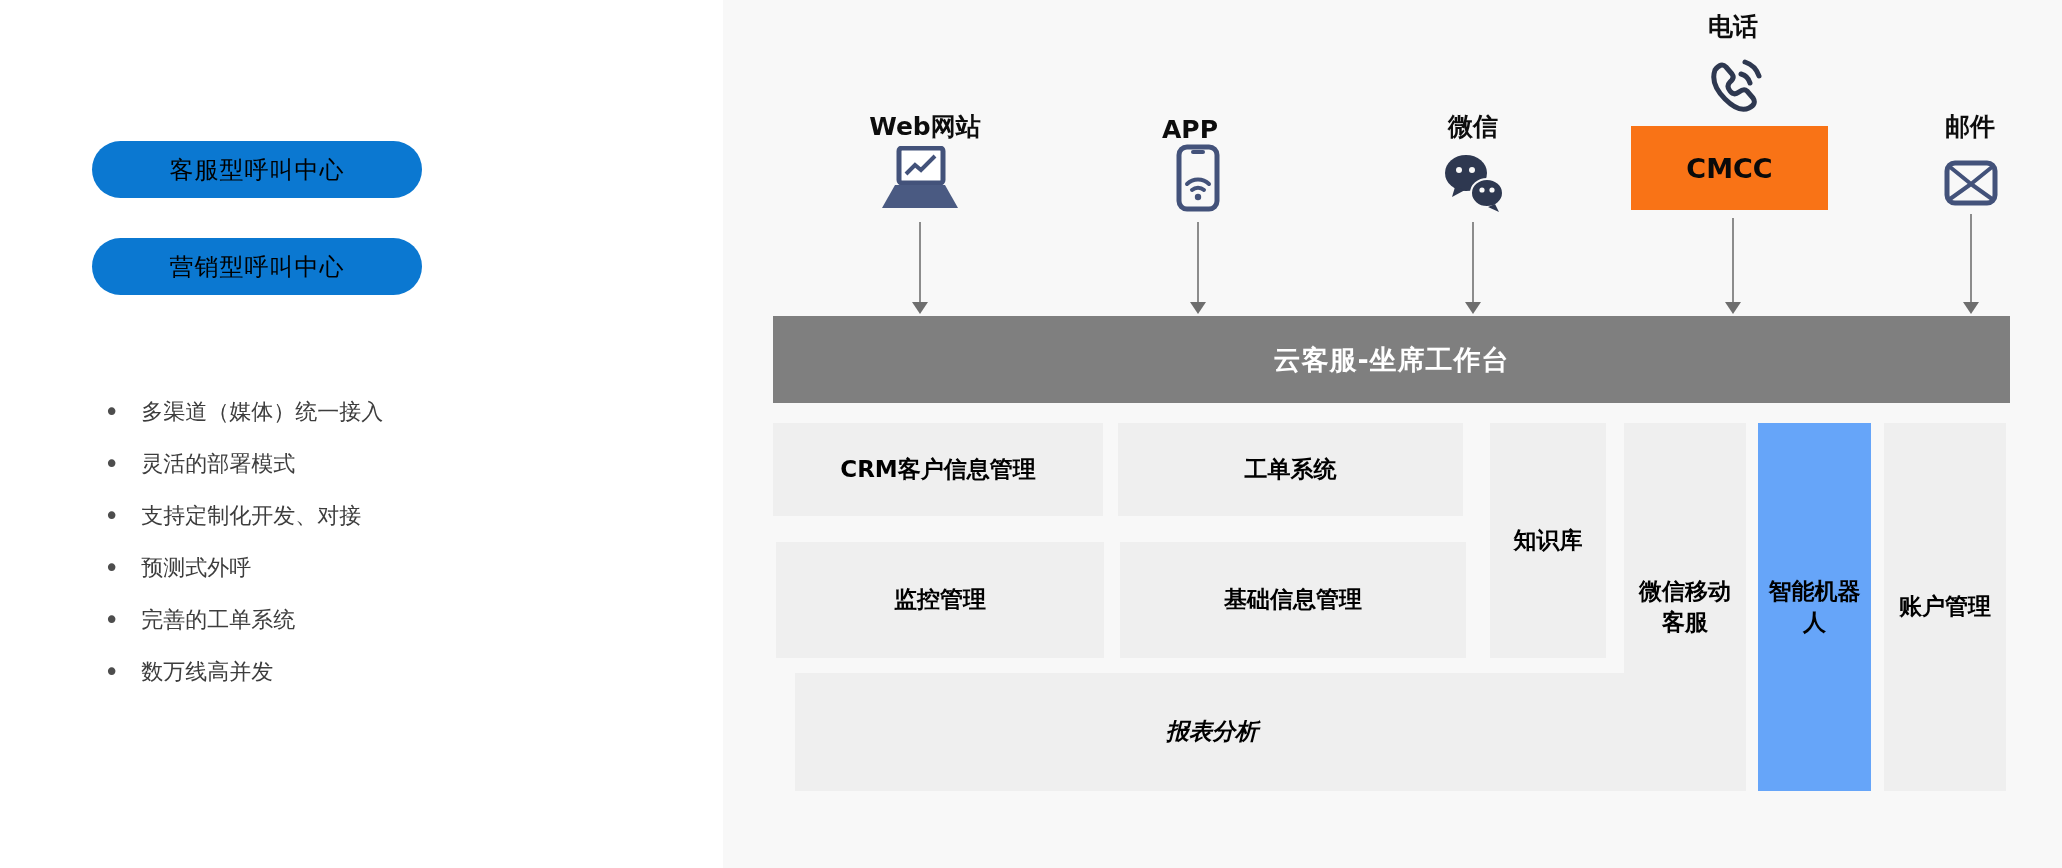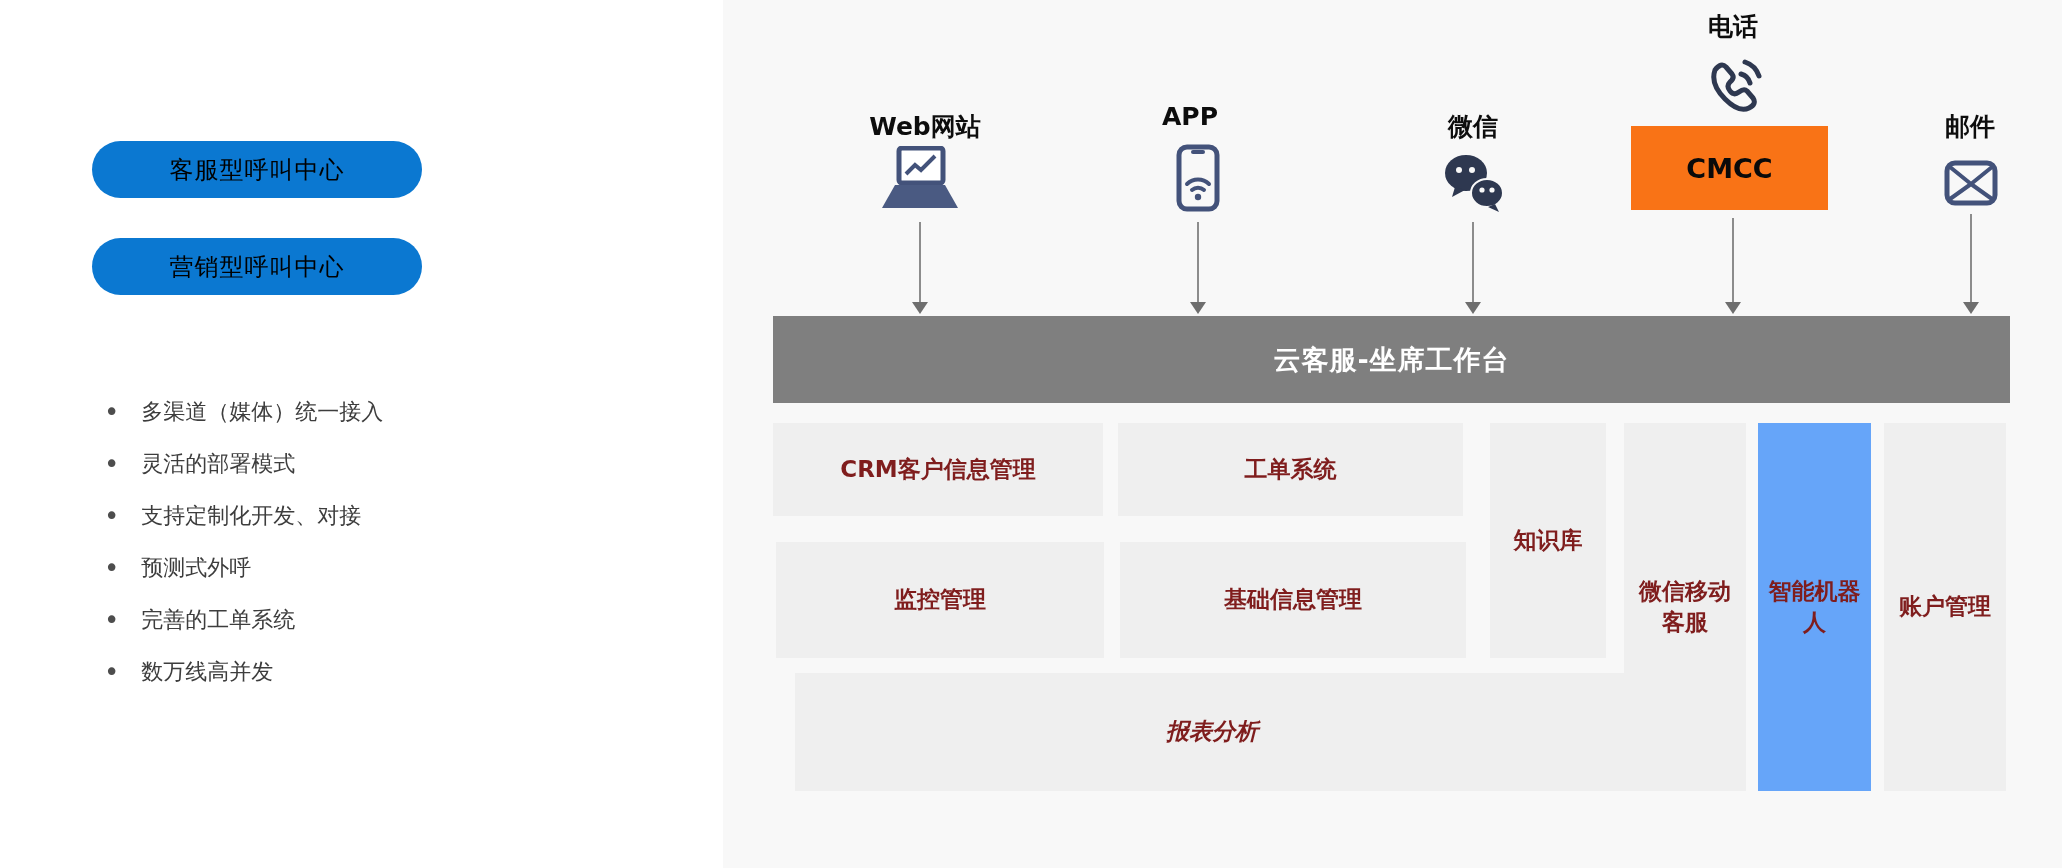--- a/index.html
+++ b/index.html
@@ -31,21 +31,21 @@
   .cmcc-box { position:absolute; left:1631px; top:126px; width:197px; height:84px; background:#f97316;
               display:flex; align-items:center; justify-content:center; font-size:27px; font-weight:bold; color:#0a0a0a; }
 
   
   .workbench-bar { position:absolute; left:773px; top:316px; width:1237px; height:87px; background:#7f7f7f;
                    display:flex; align-items:center; justify-content:center; color:#ffffff;
                    font-size:27px; font-weight:bold; letter-spacing:1px; }
 
   
   .box { position:absolute; background:#efefef; display:flex; align-items:center; justify-content:center;
-         text-align:center; font-size:23px; font-weight:bold; color:#7f1d1d; line-height:1.35; padding:0 8px; }
+         text-align:center; font-size:23px; font-weight:bold; color:#000000; line-height:1.35; padding:0 8px; }
   .box.blue { background:#66a5f9; }
 </style>
 </head>
 <body>
 
 <div id="canvas">
 
   <div class="diagram-panel"></div>
 
   <button class="pill-btn" style="top:141px;">客服型呼叫中心</button>
@@ -54,21 +54,21 @@
   <ul class="feature-list">
     <li>多渠道（媒体）统一接入</li>
     <li>灵活的部署模式</li>
     <li>支持定制化开发、对接</li>
     <li>预测式外呼</li>
     <li>完善的工单系统</li>
     <li>数万线高并发</li>
   </ul>
 
   <div class="channel-label" style="left:925px;  top:110px;">Web网站</div>
-  <div class="channel-label" style="left:1190px; top:102px;">APP</div>
+  <div class="channel-label" style="left:1190px; top:115px;">APP</div>
   <div class="channel-label" style="left:1473px; top:110px;">微信</div>
   <div class="channel-label" style="left:1733px; top:10px;">电话</div>
   <div class="channel-label" style="left:1970px; top:110px;">邮件</div>
 
   <div class="icon-wrap" style="left:882px; top:146px;">
     <svg width="76" height="66" viewBox="0 0 76 66">
       <rect x="17" y="2" width="44" height="35" rx="3" fill="#ffffff" stroke="#43527a" stroke-width="5"></rect>
       <polyline points="24,28 33,19 39,24 53,10" fill="none" stroke="#43527a" stroke-width="4"></polyline>
       <path d="M13 39 L63 39 L76 62 L0 62 Z" fill="#4a5a82"></path>
     </svg>

